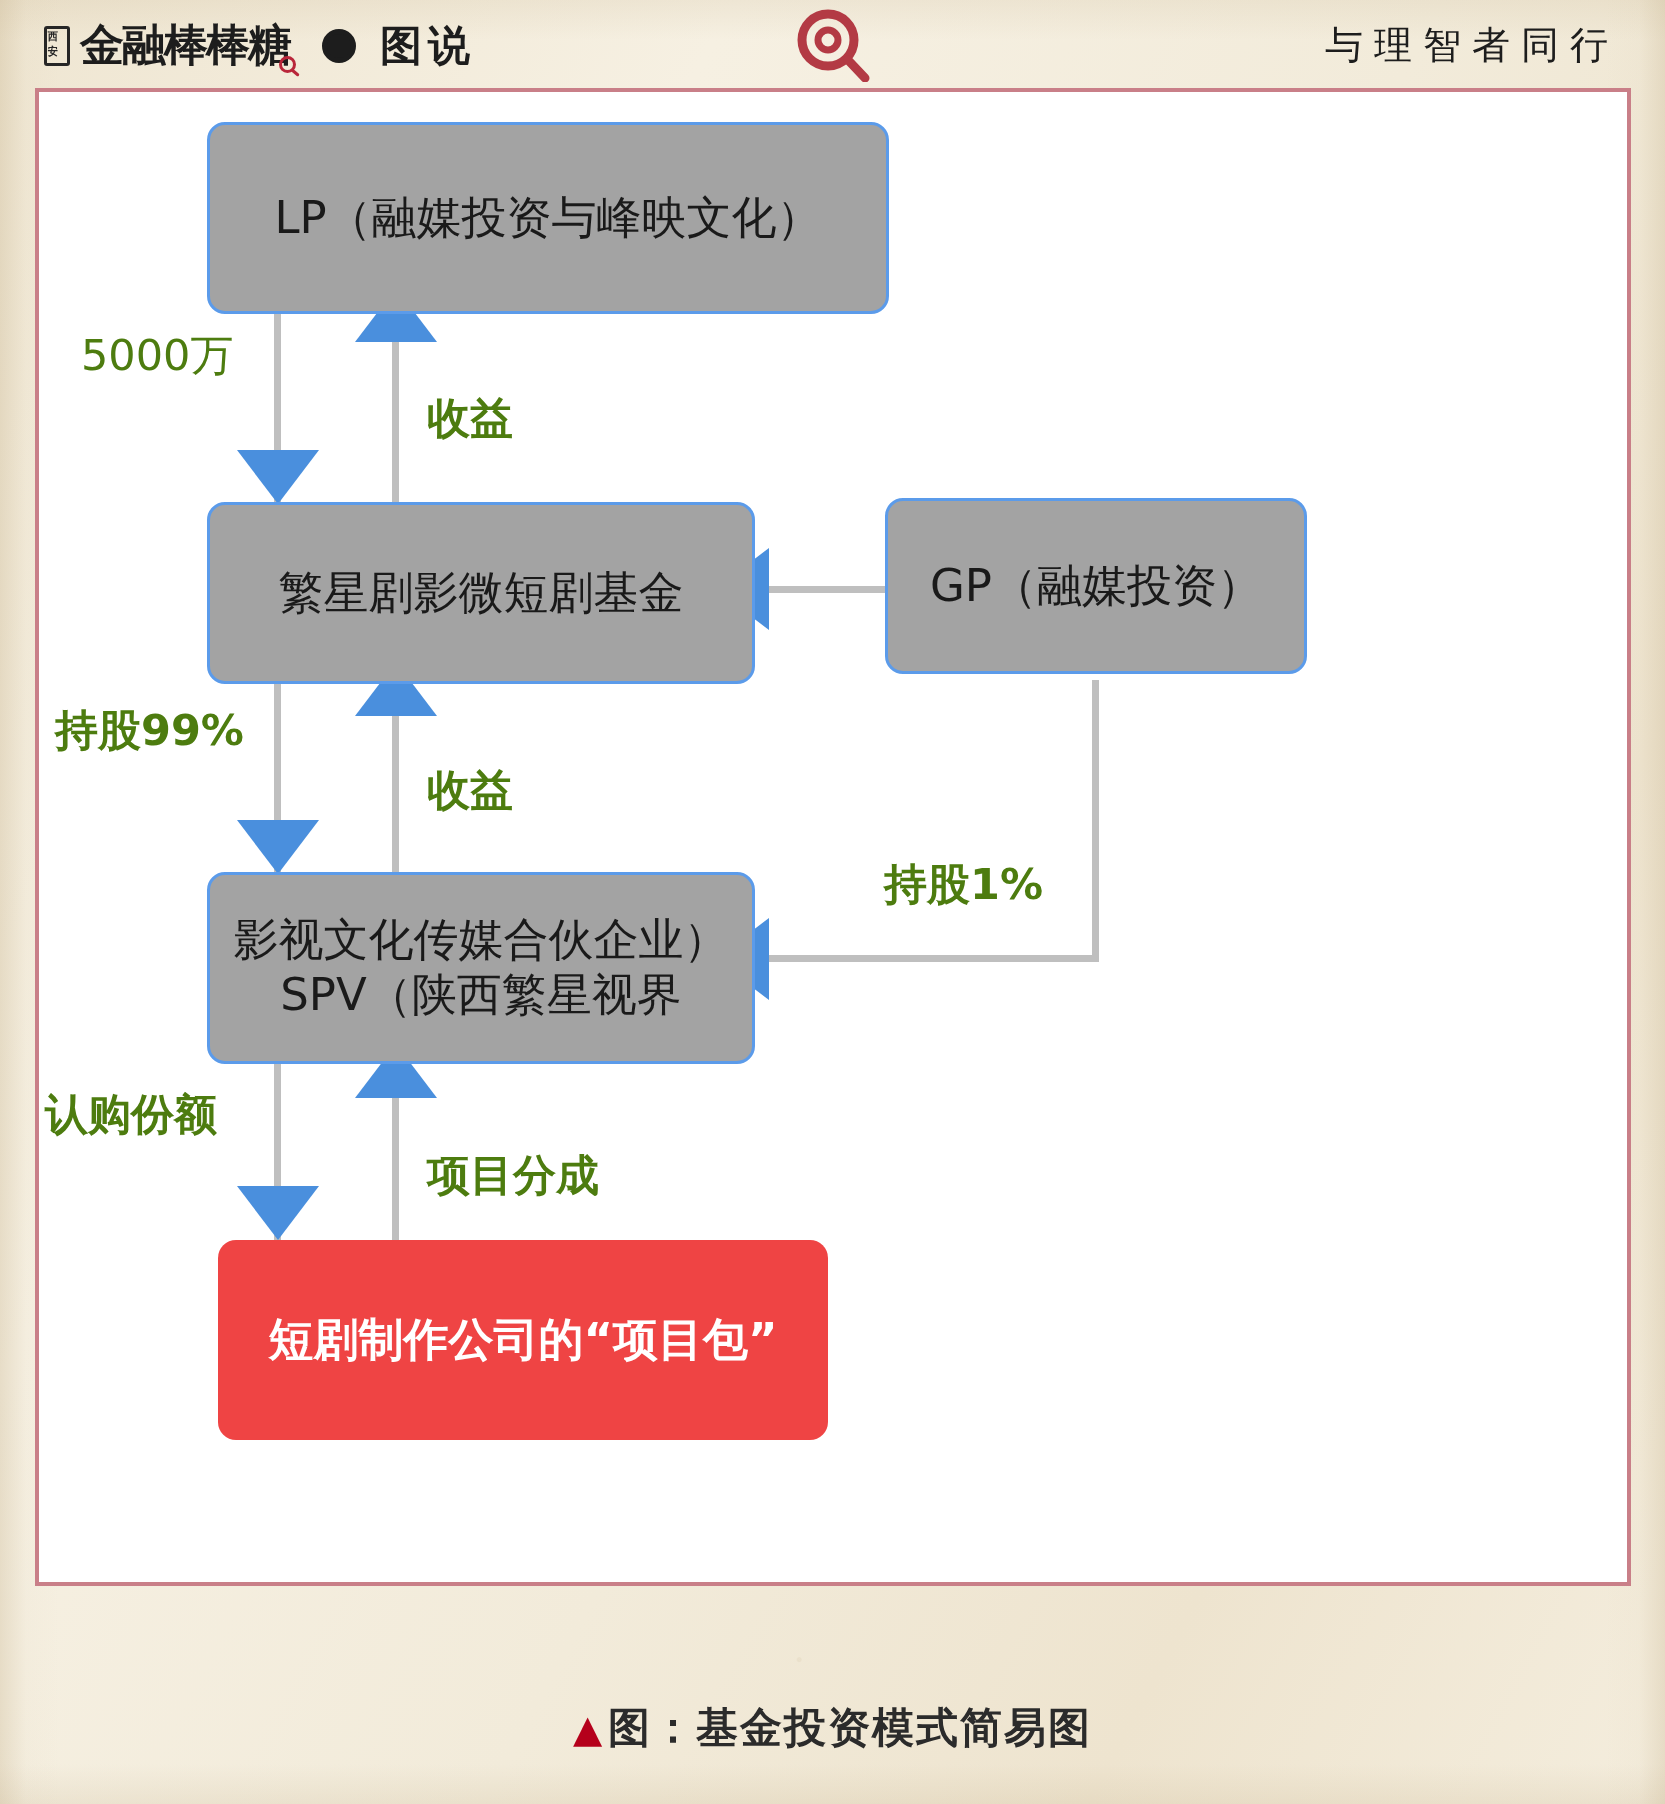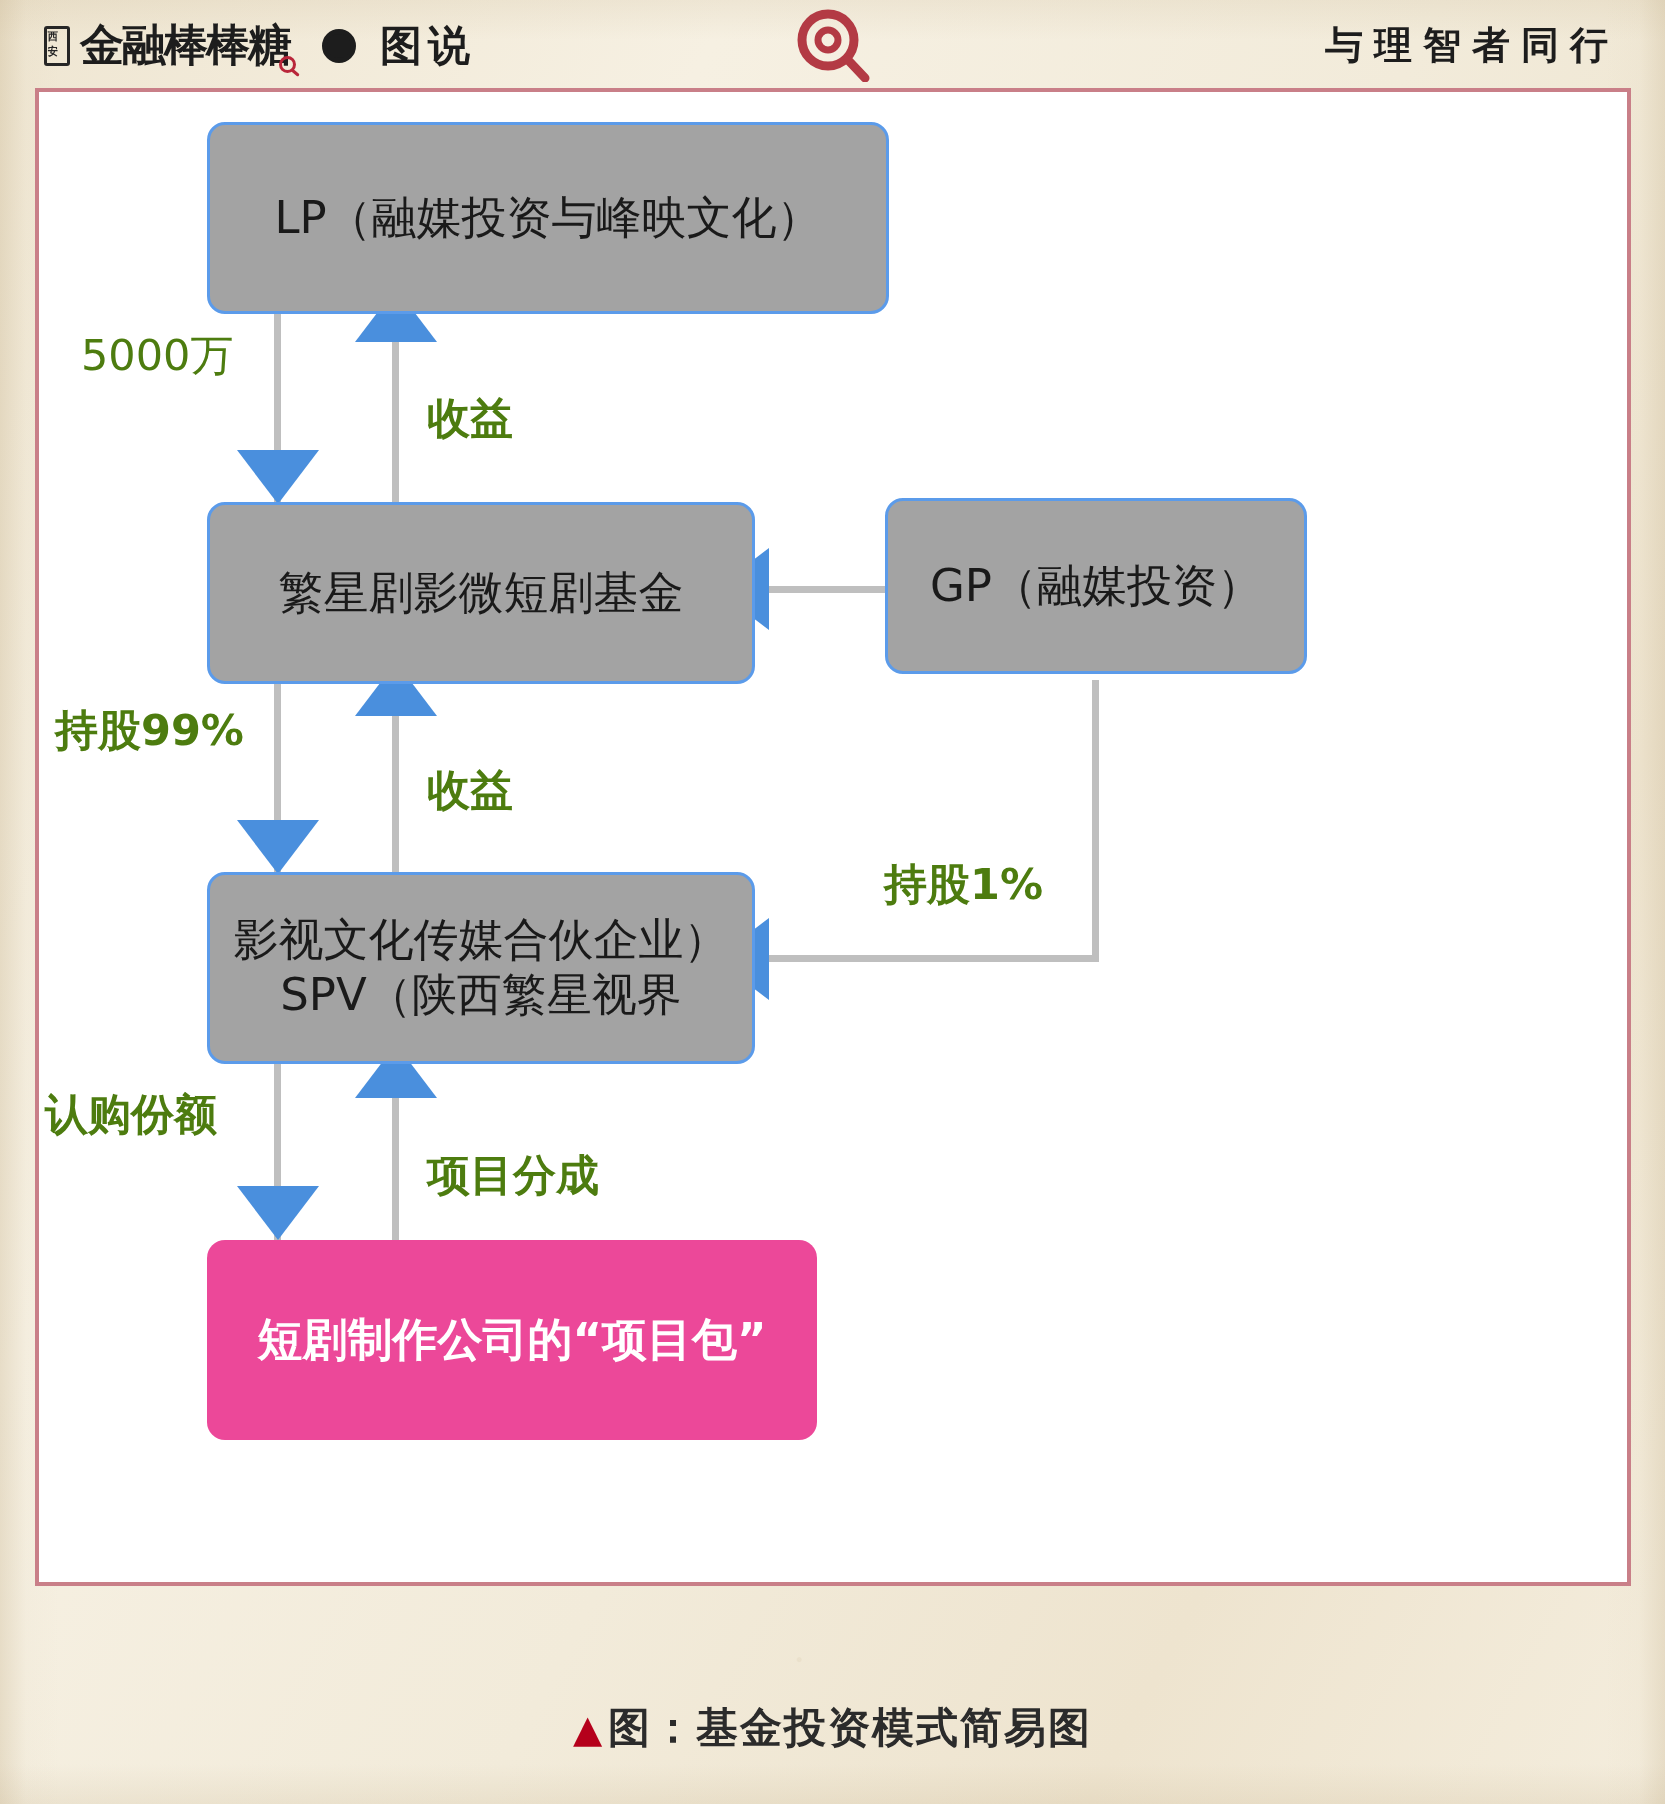--- a/index.html
+++ b/index.html
@@ -125,21 +125,21 @@
     top: 8px;
     transform: translateX(-50%);
     width: 84px;
     height: 74px;
   }
   .tagline {
     position: absolute;
     right: 46px;
     top: 20px;
     font-size: 38px;
-    font-weight: bold;
+    font-weight: normal;
     letter-spacing: 11px;
     color: #1d1d1d;
     font-family: "DejaVu Sans", "Liberation Sans", sans-serif;
   }
 
   
   .frame {
     position: absolute;
     left: 35px;
     top: 88px;
@@ -165,26 +165,27 @@
     color: #1a1a1a;
     font-family: "DejaVu Sans", "Liberation Sans", sans-serif;
   }
   .node.light {
     background: #a3a3a3;
     border: 3px solid #5b9bea;
     border-radius: 18px;
     font-size: 45px;
   }
   .node.filled {
-    background: #ec4899;
+    background: #ef4444;
     border: none;
     border-radius: 18px;
     color: #ffffff;
     font-size: 45px;
     font-weight: bold;
+    margin-left: 11px;
   }
   .node .label { line-height: 1.22; padding: 0 16px; }
 
   #node-lp   { left: 168px; top: 30px;   width: 682px; height: 192px; }
   #node-fund { left: 168px; top: 410px;  width: 548px; height: 182px; }
   #node-gp   { left: 846px; top: 406px;  width: 422px; height: 176px; }
   #node-spv  { left: 168px; top: 780px;  width: 548px; height: 192px; }
   #node-pkg  { left: 168px; top: 1148px; width: 610px; height: 200px; }
 
   

